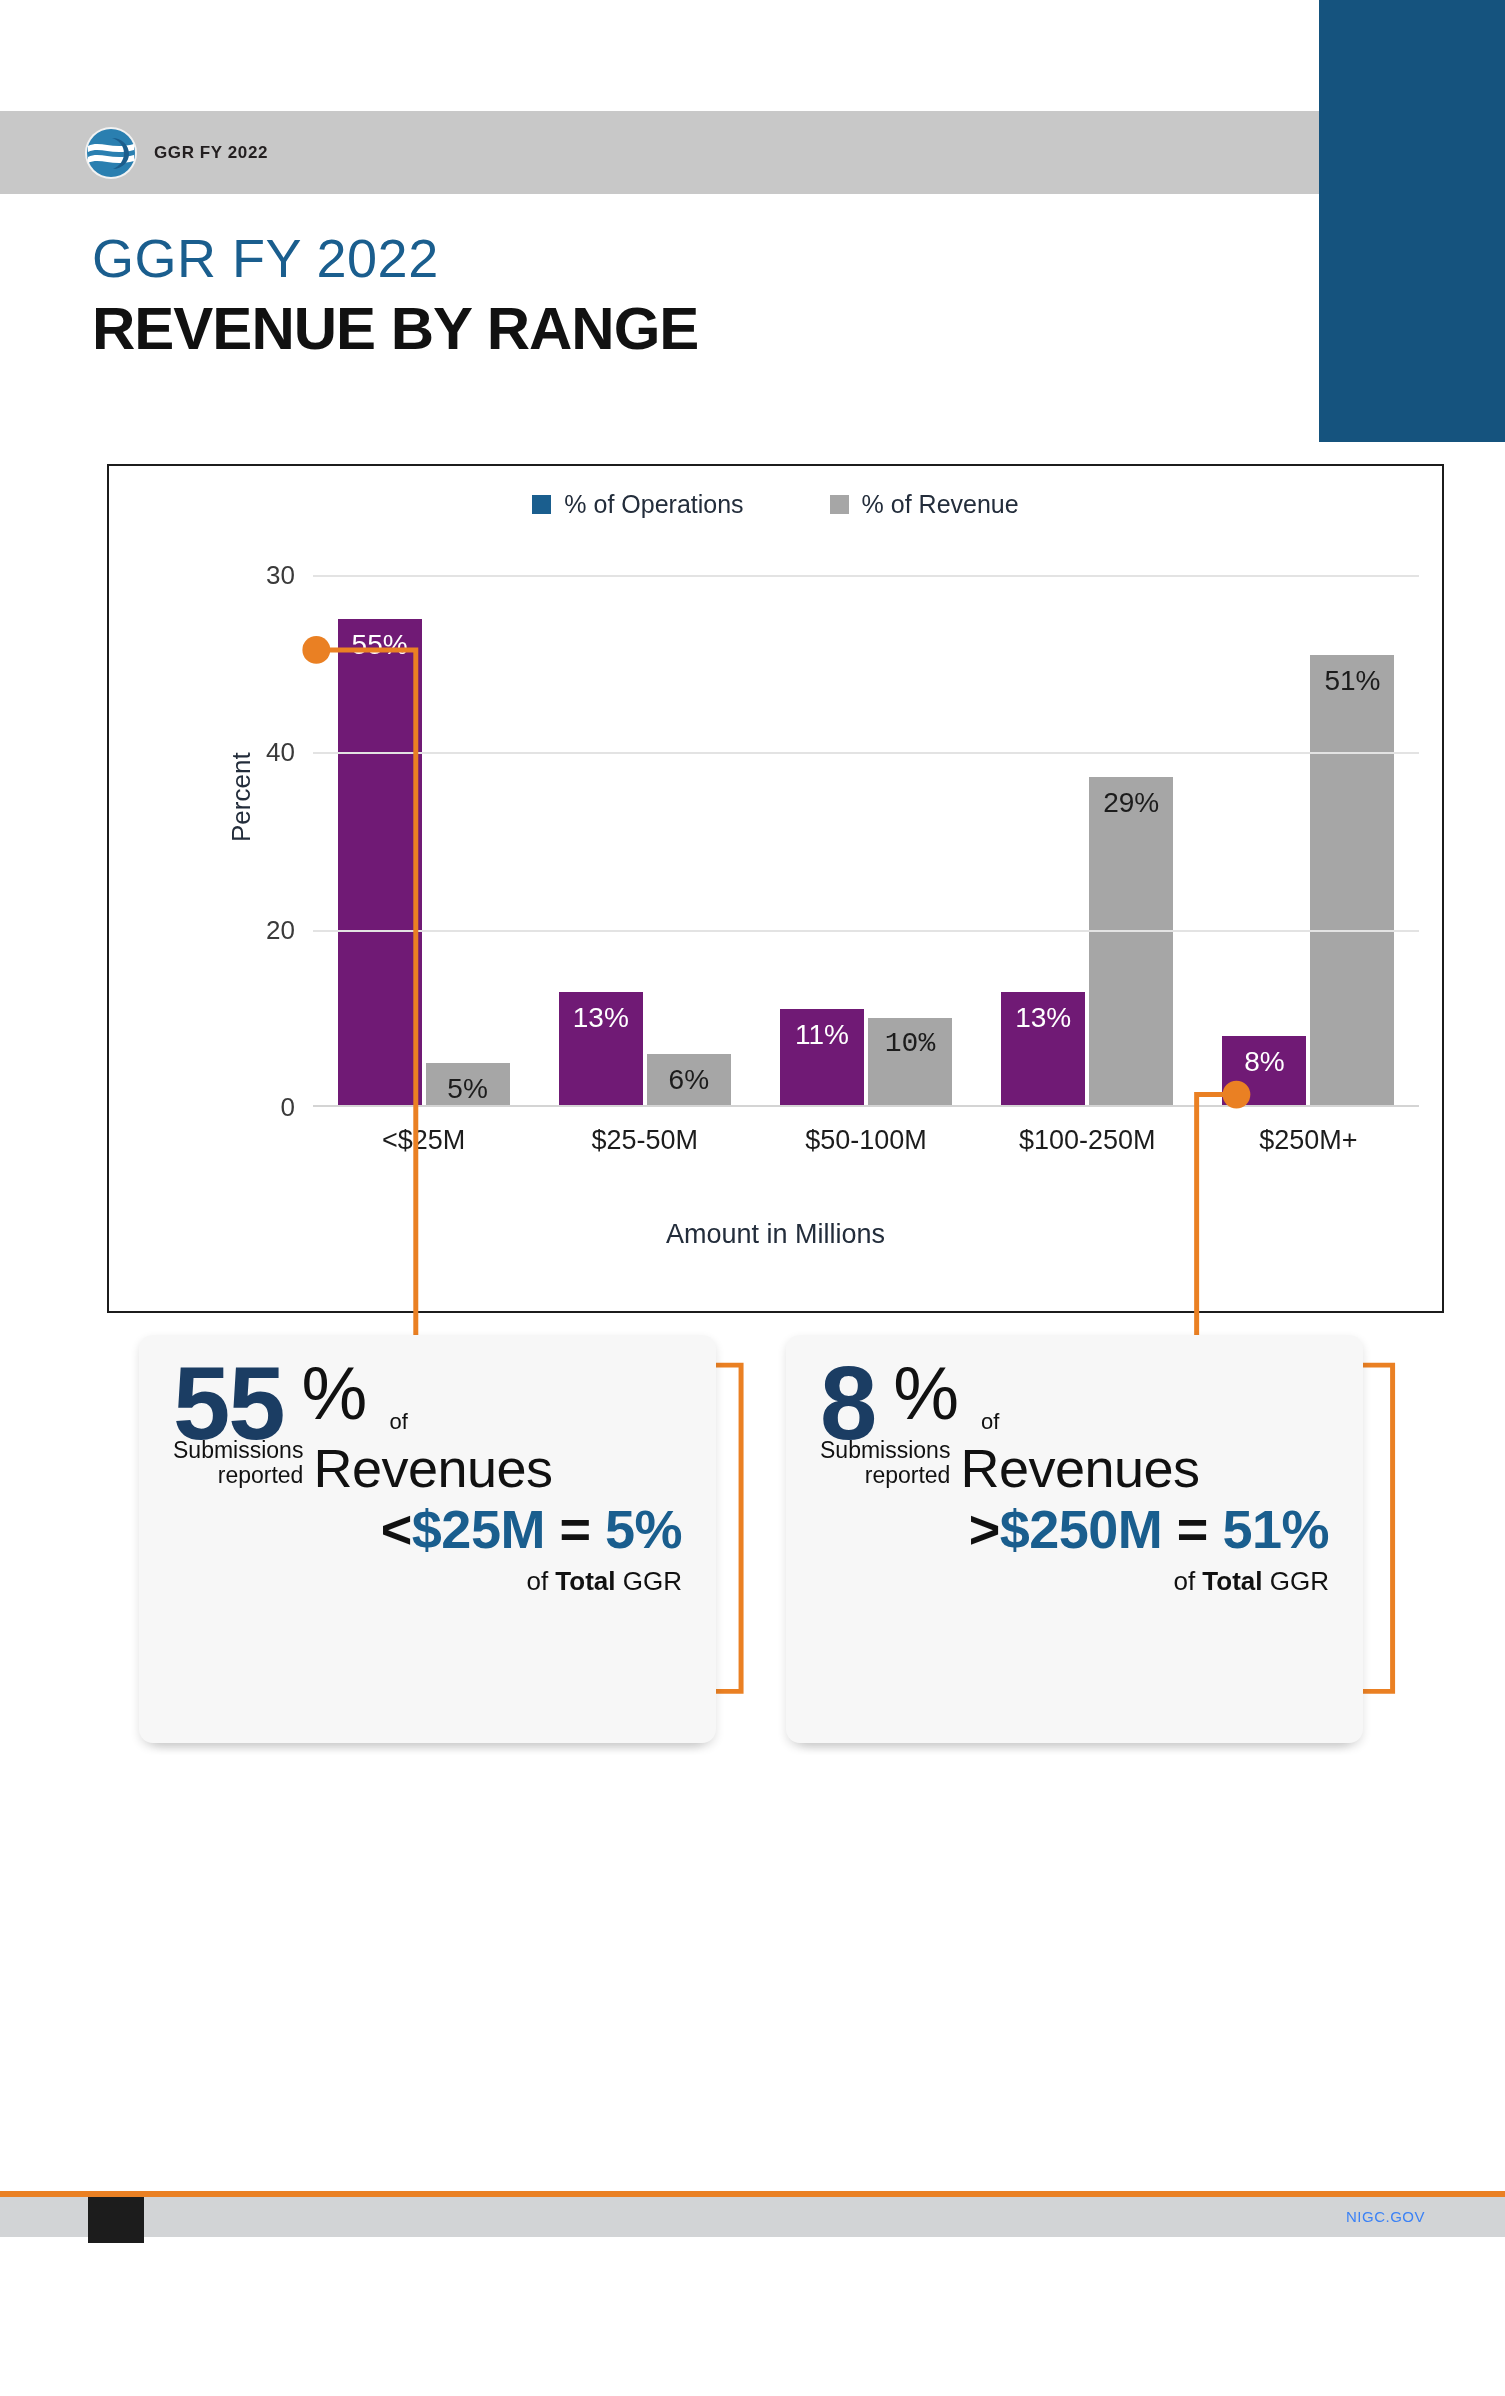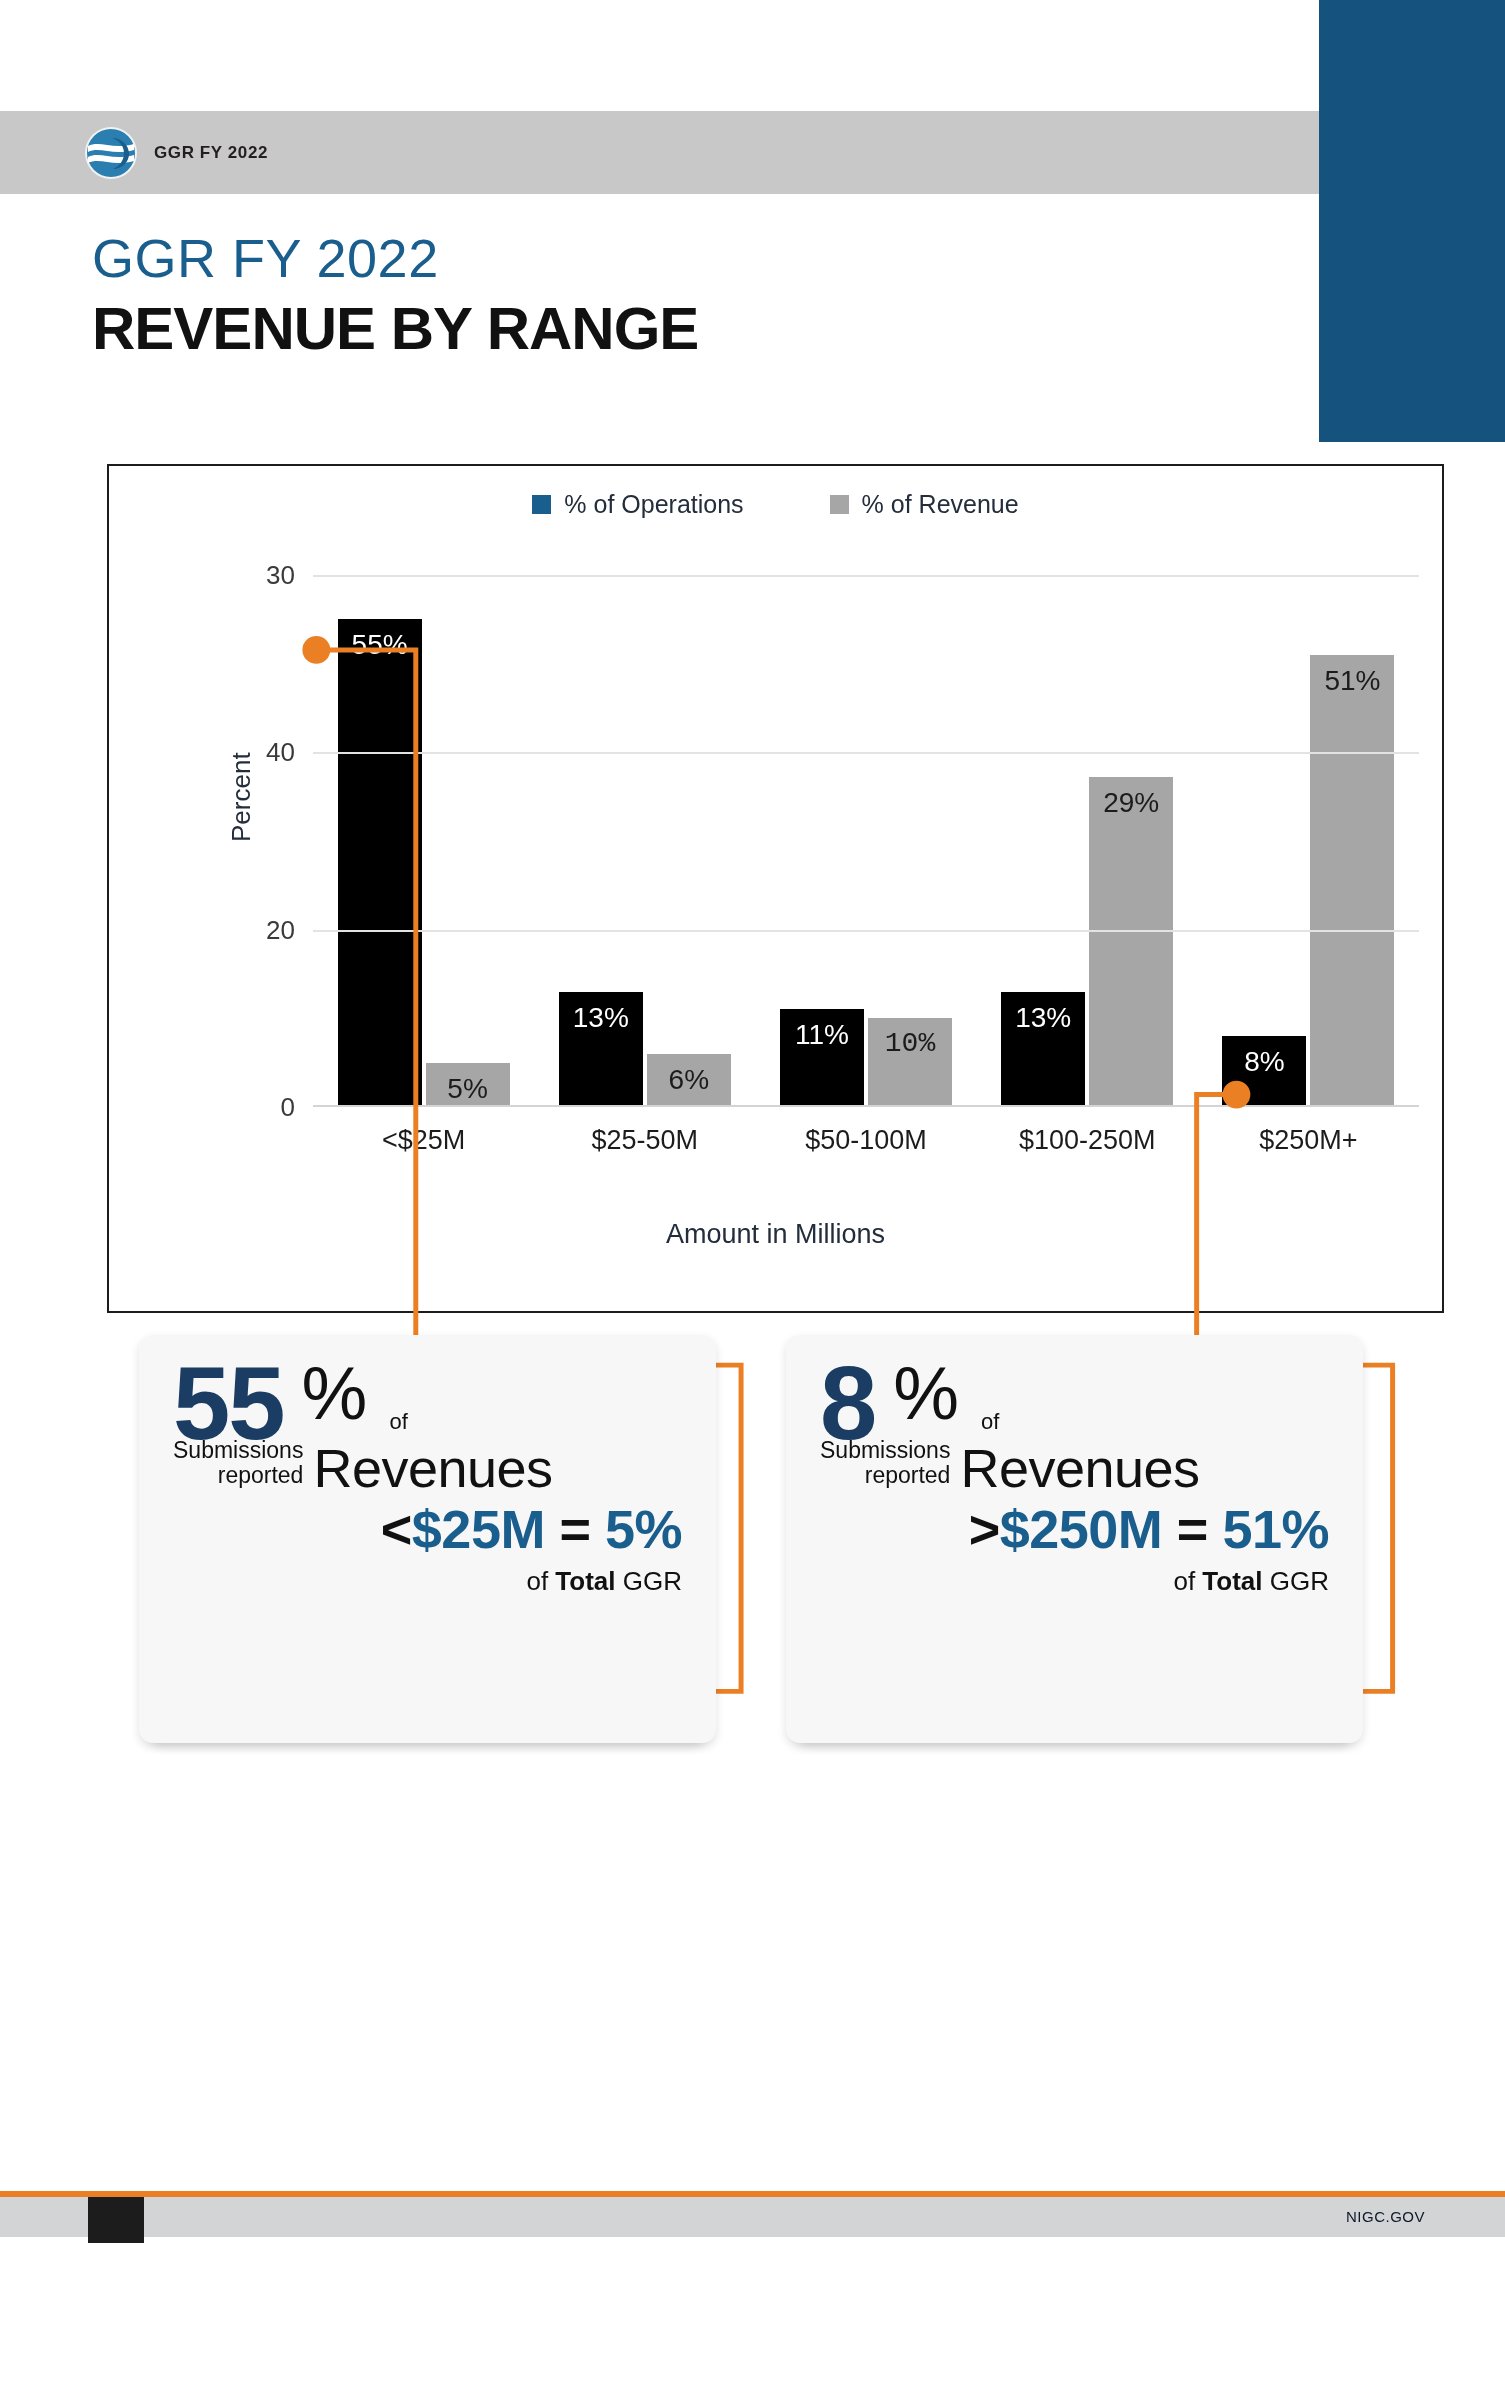--- a/index.html
+++ b/index.html
@@ -143,21 +143,21 @@
     position: relative;
     display: flex;
     align-items: flex-end;
     justify-content: center;
     gap: 4px;
   }
   .bar {
     width: 84px;
     position: relative;
   }
-  .bar.ops { background: #000000; }
+  .bar.ops { background: #701a75; }
   .bar.rev { background: #a6a6a6; }
   .bar-val {
     position: absolute;
     left: 0; width: 100%;
     top: 10px;
     text-align: center;
     font-size: 28px;
     white-space: nowrap;
   }
   .bar.ops .bar-val { color: #ffffff; }
@@ -281,21 +281,21 @@
     position: absolute;
     left: 88px; top: 2197px;
     width: 56px; height: 46px;
     background: #1c1c1c;
   }
   .footer-url {
     position: absolute;
     right: 80px; top: 2208px;
     font-size: 15px;
     letter-spacing: 0.5px;
-    color: #0f172a;
+    color: #3b82f6;
     text-align: center;
   }
 </style>
 </head>
 <body>
 
 <div class="navy-block"></div>
 
 <div class="header-band">
   <div class="logo-wrap">

